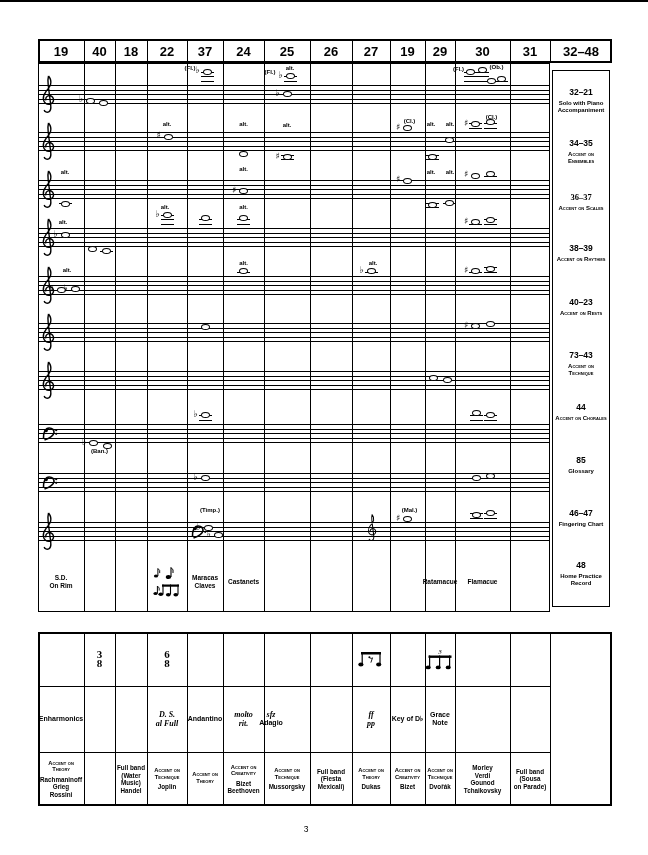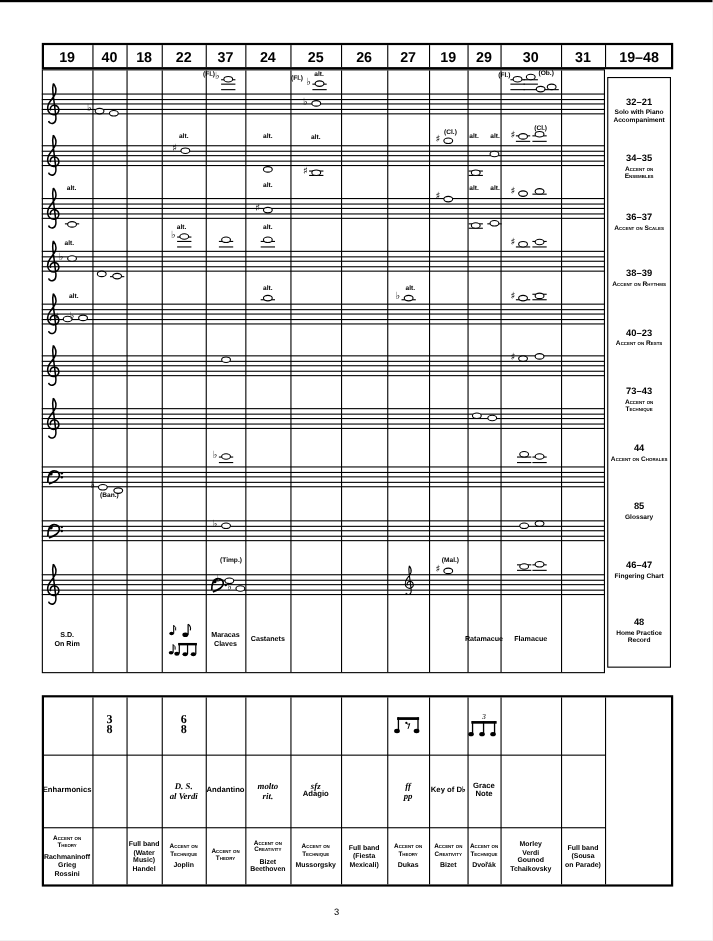--- a/index.html
+++ b/index.html
@@ -61,21 +61,21 @@
       <div class="hcell" style="left: 147px; top: 39px; width: 40px; height: 24px;">22</div>
       <div class="hcell" style="left: 187px; top: 39px; width: 36px; height: 24px;">37</div>
       <div class="hcell" style="left: 223px; top: 39px; width: 41px; height: 24px;">24</div>
       <div class="hcell" style="left: 264px; top: 39px; width: 46px; height: 24px;">25</div>
       <div class="hcell" style="left: 310px; top: 39px; width: 42px; height: 24px;">26</div>
       <div class="hcell" style="left: 352px; top: 39px; width: 38px; height: 24px;">27</div>
       <div class="hcell" style="left: 390px; top: 39px; width: 35px; height: 24px;">19</div>
       <div class="hcell" style="left: 425px; top: 39px; width: 30px; height: 24px;">29</div>
       <div class="hcell" style="left: 455px; top: 39px; width: 55px; height: 24px;">30</div>
       <div class="hcell" style="left: 510px; top: 39px; width: 40px; height: 24px;">31</div>
-      <div class="hcell" style="left: 550px; top: 39px; width: 62px; height: 24px;">19–48</div>
+      <div class="hcell" style="left: 550px; top: 39px; width: 62px; height: 24px;">32–48</div>
     </div>
   <div id="chart">
       <div class="abs" style="left: 38px; top: 63px; width: 512px; height: 549px; border: 1.5px solid rgb(0, 0, 0); box-sizing: border-box;"></div>
       <div class="vline" style="left: 84px; top: 64px; height: 547px;"></div>
       <div class="vline" style="left: 115px; top: 64px; height: 547px;"></div>
       <div class="vline" style="left: 147px; top: 64px; height: 547px;"></div>
       <div class="vline" style="left: 187px; top: 64px; height: 547px;"></div>
       <div class="vline" style="left: 223px; top: 64px; height: 547px;"></div>
       <div class="vline" style="left: 264px; top: 64px; height: 547px;"></div>
       <div class="vline" style="left: 310px; top: 64px; height: 547px;"></div>
@@ -404,21 +404,21 @@
       <div class="box-thin" style="left: 552px; top: 70px; width: 58px; height: 537px;"></div>
       <div class="seclab" style="top: 88px;">
         <div class="num" style="position: static;">32–21</div>
         <div class="desc" style="position: static;">Solo with Piano Accompaniment</div>
       </div>
       <div class="seclab" style="top: 139px;">
         <div class="num" style="position: static;">34–35</div>
         <div class="desc sc" style="position: static;">Accent on Ensembles</div>
       </div>
       <div class="seclab" style="top: 193px;">
-        <div class="num" style="position: static;">36–37</div>
+        <div class="num" style="position: static; font-family: Liberation Serif, serif;">36–37</div>
         <div class="desc sc" style="position: static;">Accent on Scales</div>
       </div>
       <div class="seclab" style="top: 244px;">
         <div class="num" style="position: static;">38–39</div>
         <div class="desc sc" style="position: static;">Accent on Rhythms</div>
       </div>
       <div class="seclab" style="top: 298px;">
         <div class="num" style="position: static;">40–23</div>
         <div class="desc sc" style="position: static;">Accent on Rests</div>
       </div>
@@ -497,30 +497,30 @@
             <ellipse cx="13.2" cy="20.4" rx="2.5" ry="1.9" fill="#000"></ellipse>
             <ellipse cx="23.2" cy="20.4" rx="2.5" ry="1.9" fill="#000"></ellipse>
           </svg>
         </span>
       </div>
       <div class="cellflex term" style="left: 39px; top: 687px; width: 44px; height: 64px;">
         <div>Enharmonics</div>
       </div>
       <div class="cellflex term" style="left: 148px; top: 687px; width: 38px; height: 64px;">
         <div class="serif">D. S.</div>
-        <div class="serif">al Verdi</div>
+        <div class="serif">al Full</div>
       </div>
       <div class="cellflex term" style="left: 188px; top: 687px; width: 34px; height: 64px;">
         <div>Andantino</div>
       </div>
       <div class="cellflex term" style="left: 224px; top: 687px; width: 39px; height: 64px;">
         <div class="serif">molto</div>
         <div class="serif">rit.</div>
       </div>
-      <div class="cellflex term" style="left: 265px; top: 687px; width: 44px; height: 64px;">
+      <div class="cellflex term" style="left: 249px; top: 687px; width: 44px; height: 64px;">
         <div class="serif">sfz</div>
         <div>Adagio</div>
       </div>
       <div class="cellflex term" style="left: 353px; top: 687px; width: 36px; height: 64px;">
         <div class="serif">ff</div>
         <div class="serif">pp</div>
       </div>
       <div class="cellflex term" style="left: 391px; top: 687px; width: 33px; height: 64px;">
         <div>Key of D♭</div>
       </div>

